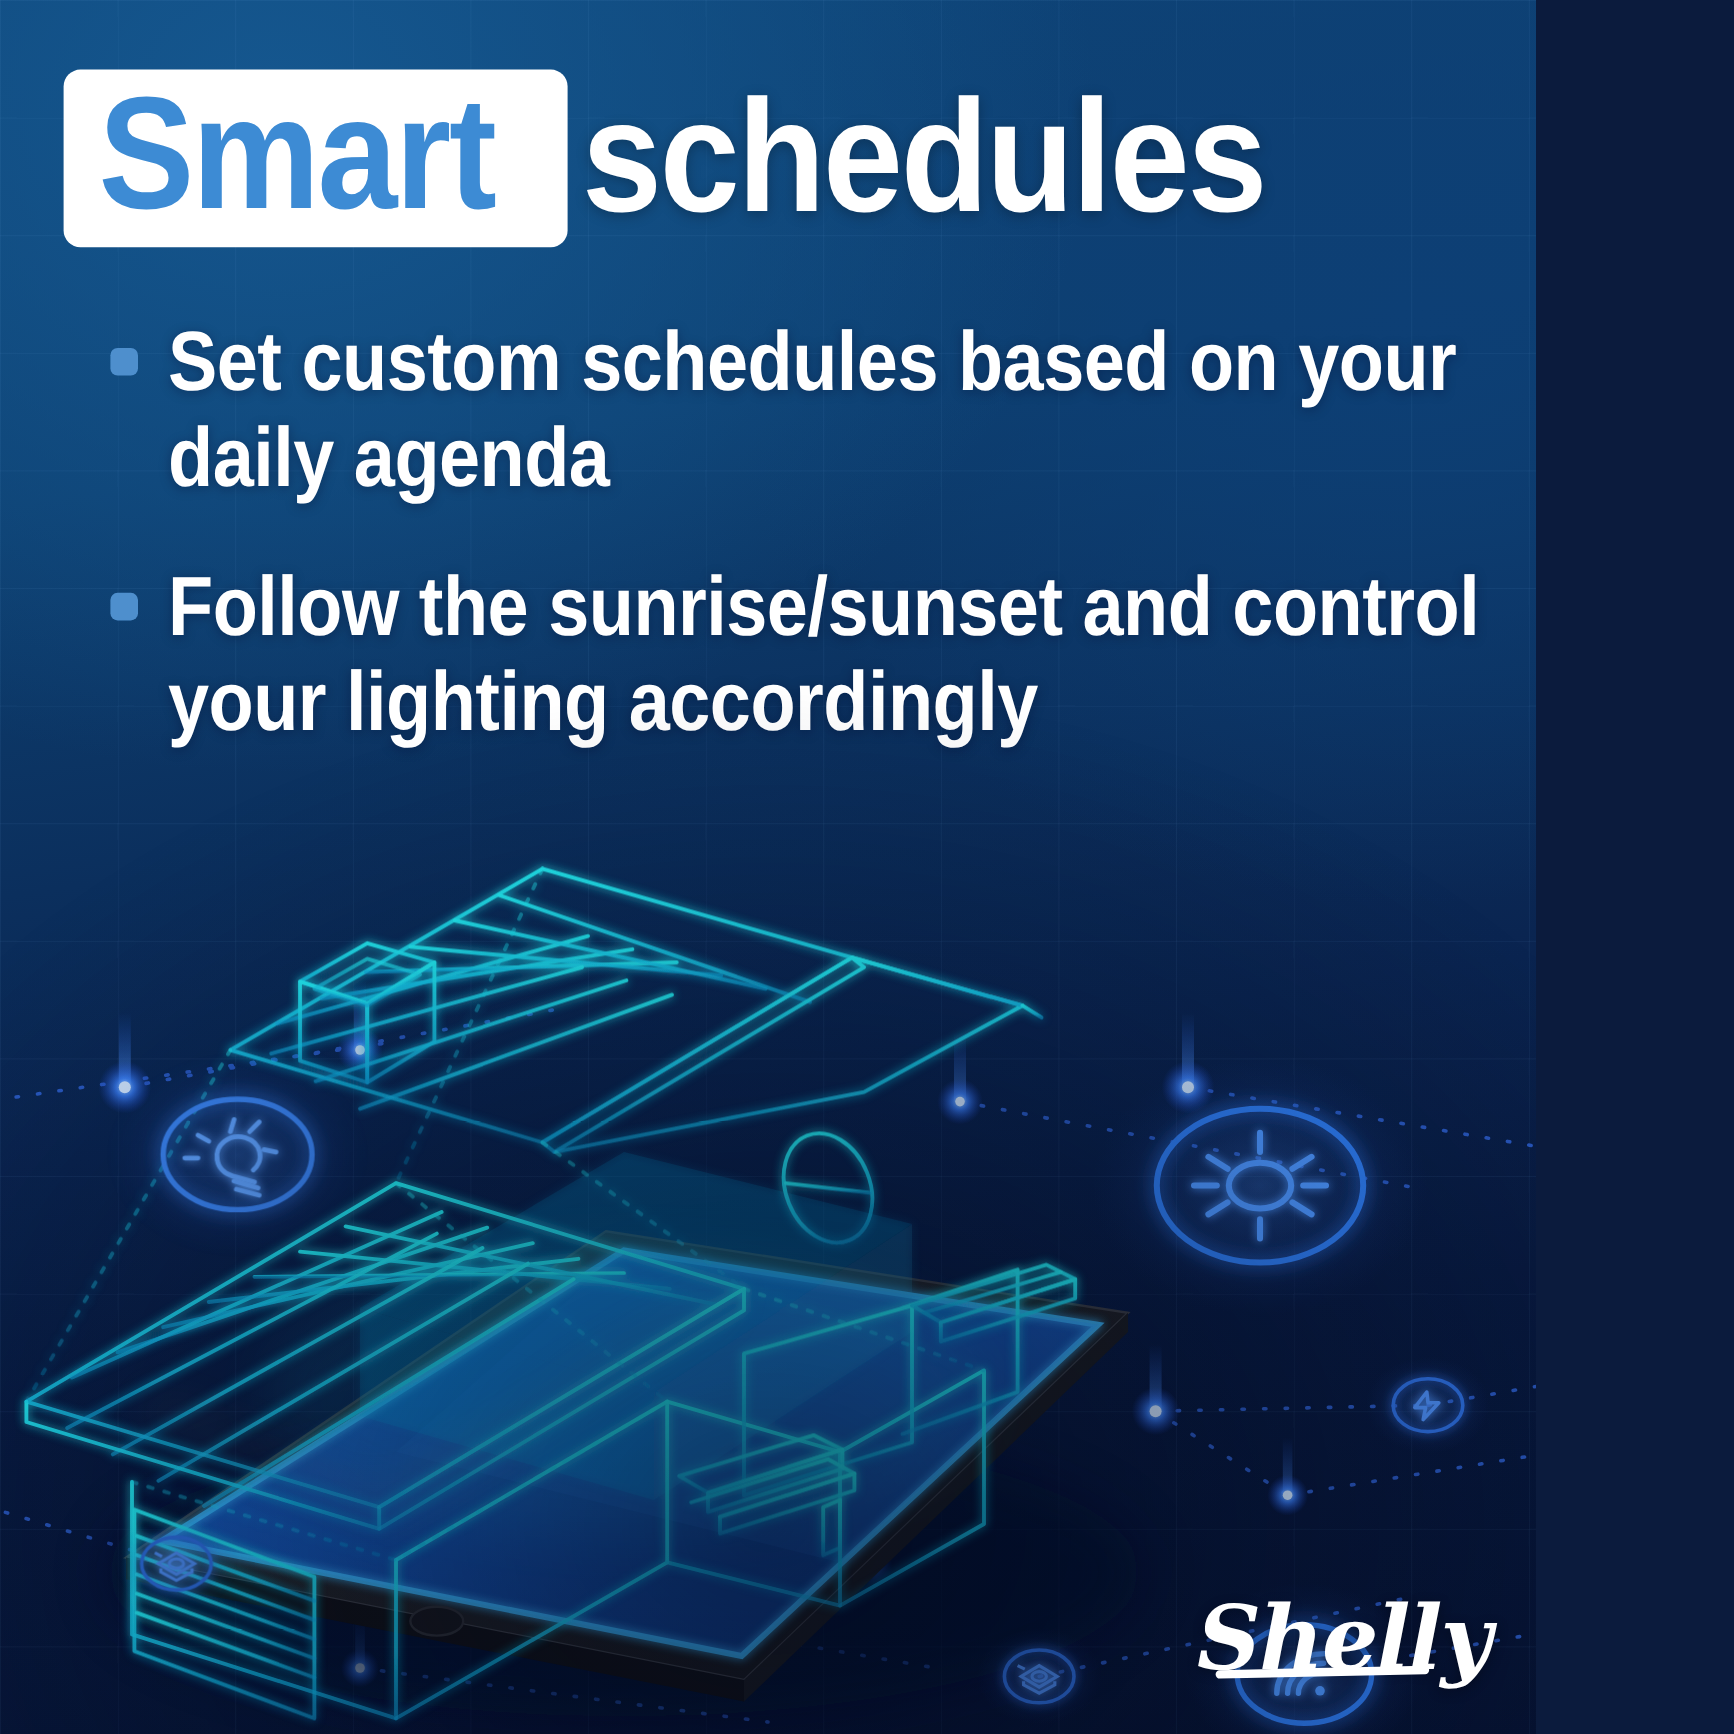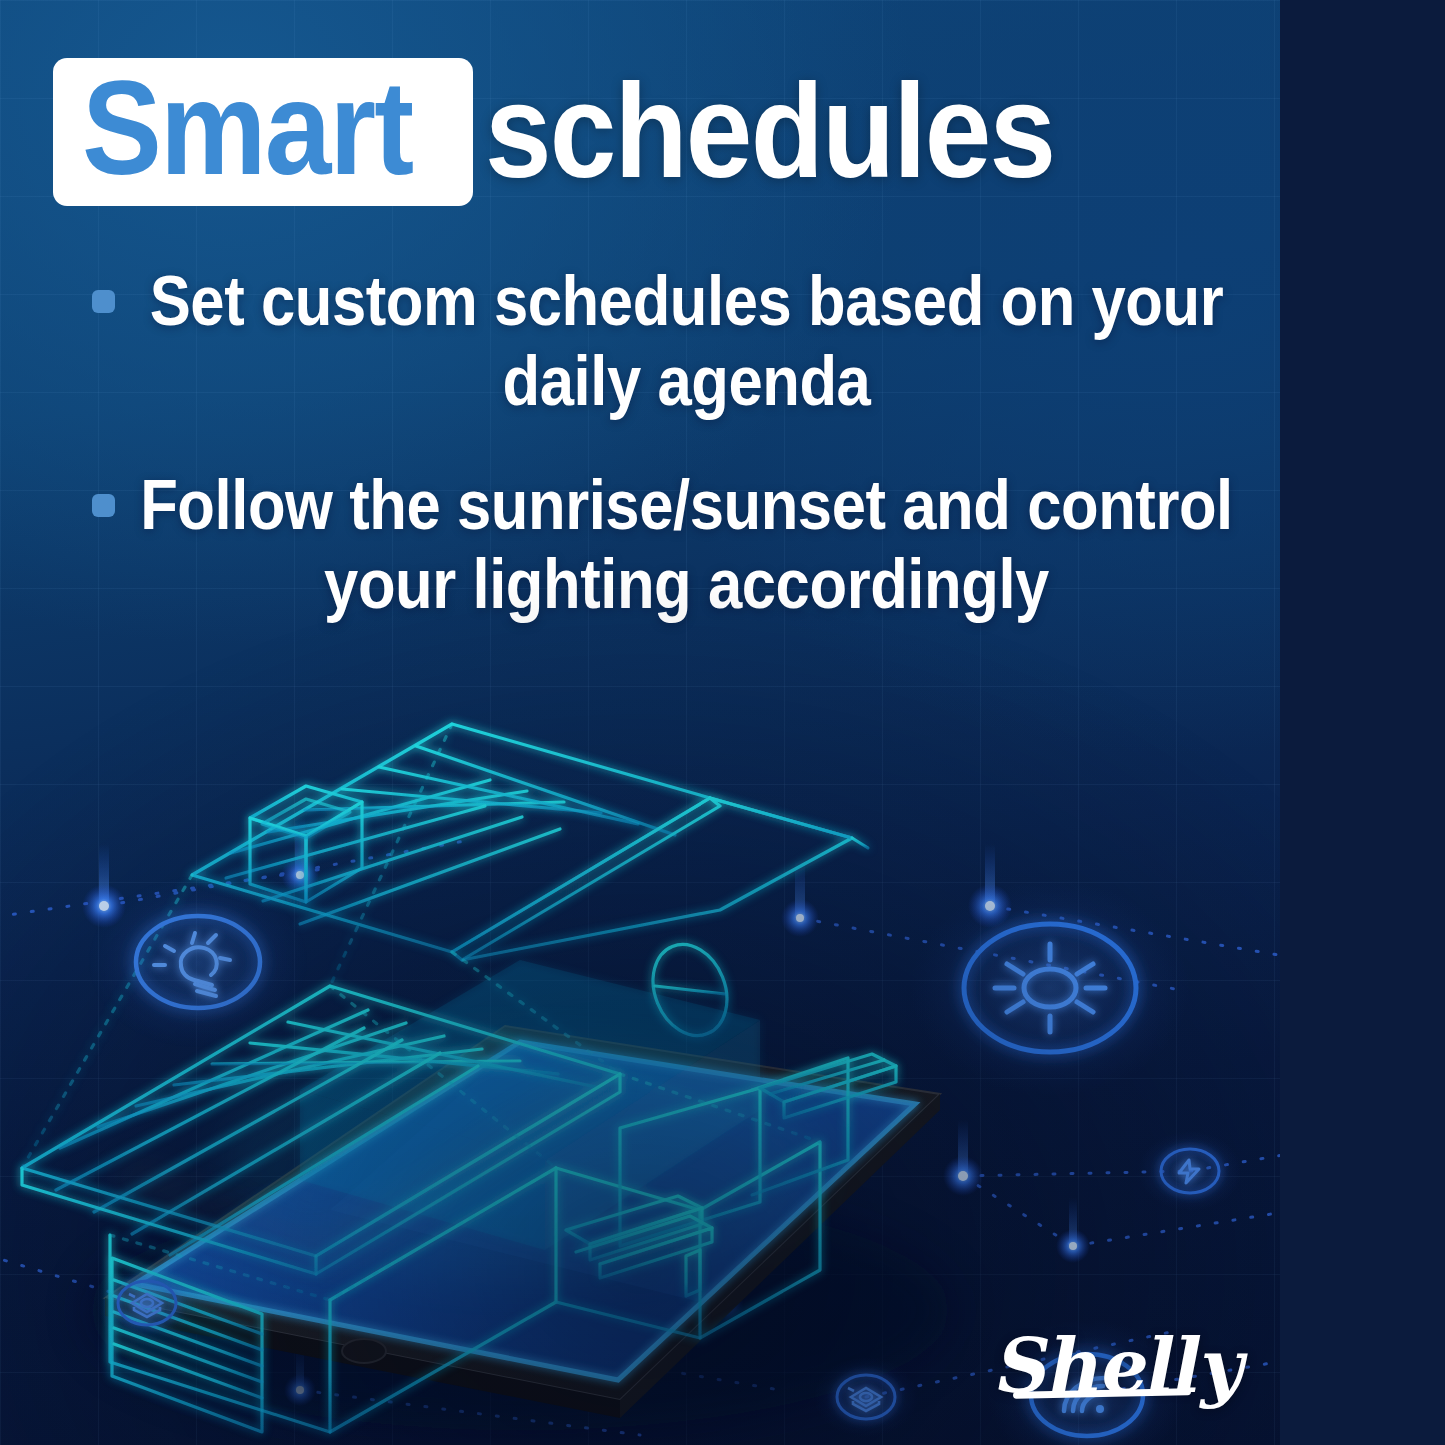--- a/index.html
+++ b/index.html
@@ -4,21 +4,20 @@
 <style>
   html,body{margin:0;padding:0;background:#0b1b3d;}
   *{box-sizing:border-box;}
   .stage{
     position:relative;width:1280px;height:1445px;overflow:hidden;
     font-family:"Liberation Sans", sans-serif;
     background:
       radial-gradient(ellipse 1100px 900px at 18% 6%, #15578f 0%, rgba(21,87,143,0) 62%),
       radial-gradient(ellipse 900px 760px at 92% 18%, #0d3f75 0%, rgba(13,63,117,0) 65%),
       linear-gradient(172deg,#0e4578 0%,#0d3f70 26%,#0b2f5d 46%,#0a2450 60%,#081a40 76%,#061333 100%);
-    text-align: center;
   }
 
   
   .grid-cross{
     position:absolute;inset:0;
     background-image:
       linear-gradient(to right, rgba(125,185,240,.13) 1px, transparent 1px),
       linear-gradient(to bottom, rgba(125,185,240,.13) 1px, transparent 1px);
     background-size:98px 98px;
     -webkit-mask-image:

